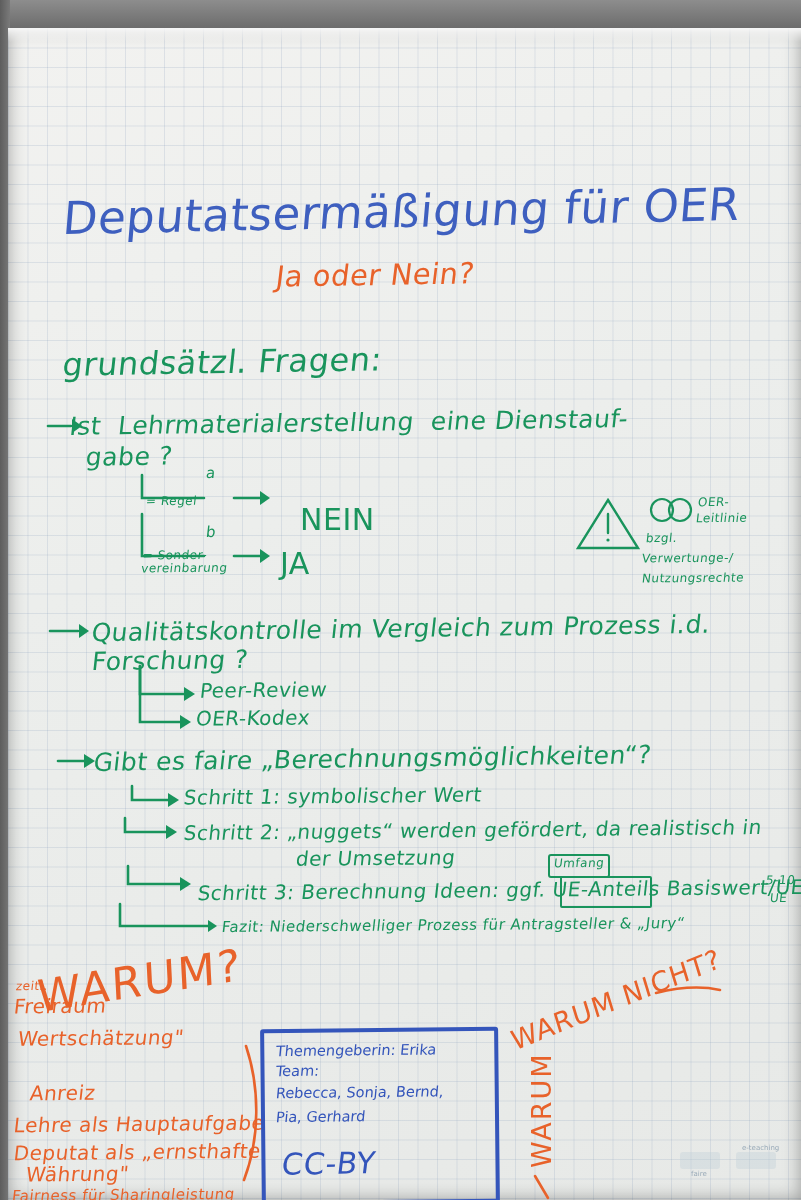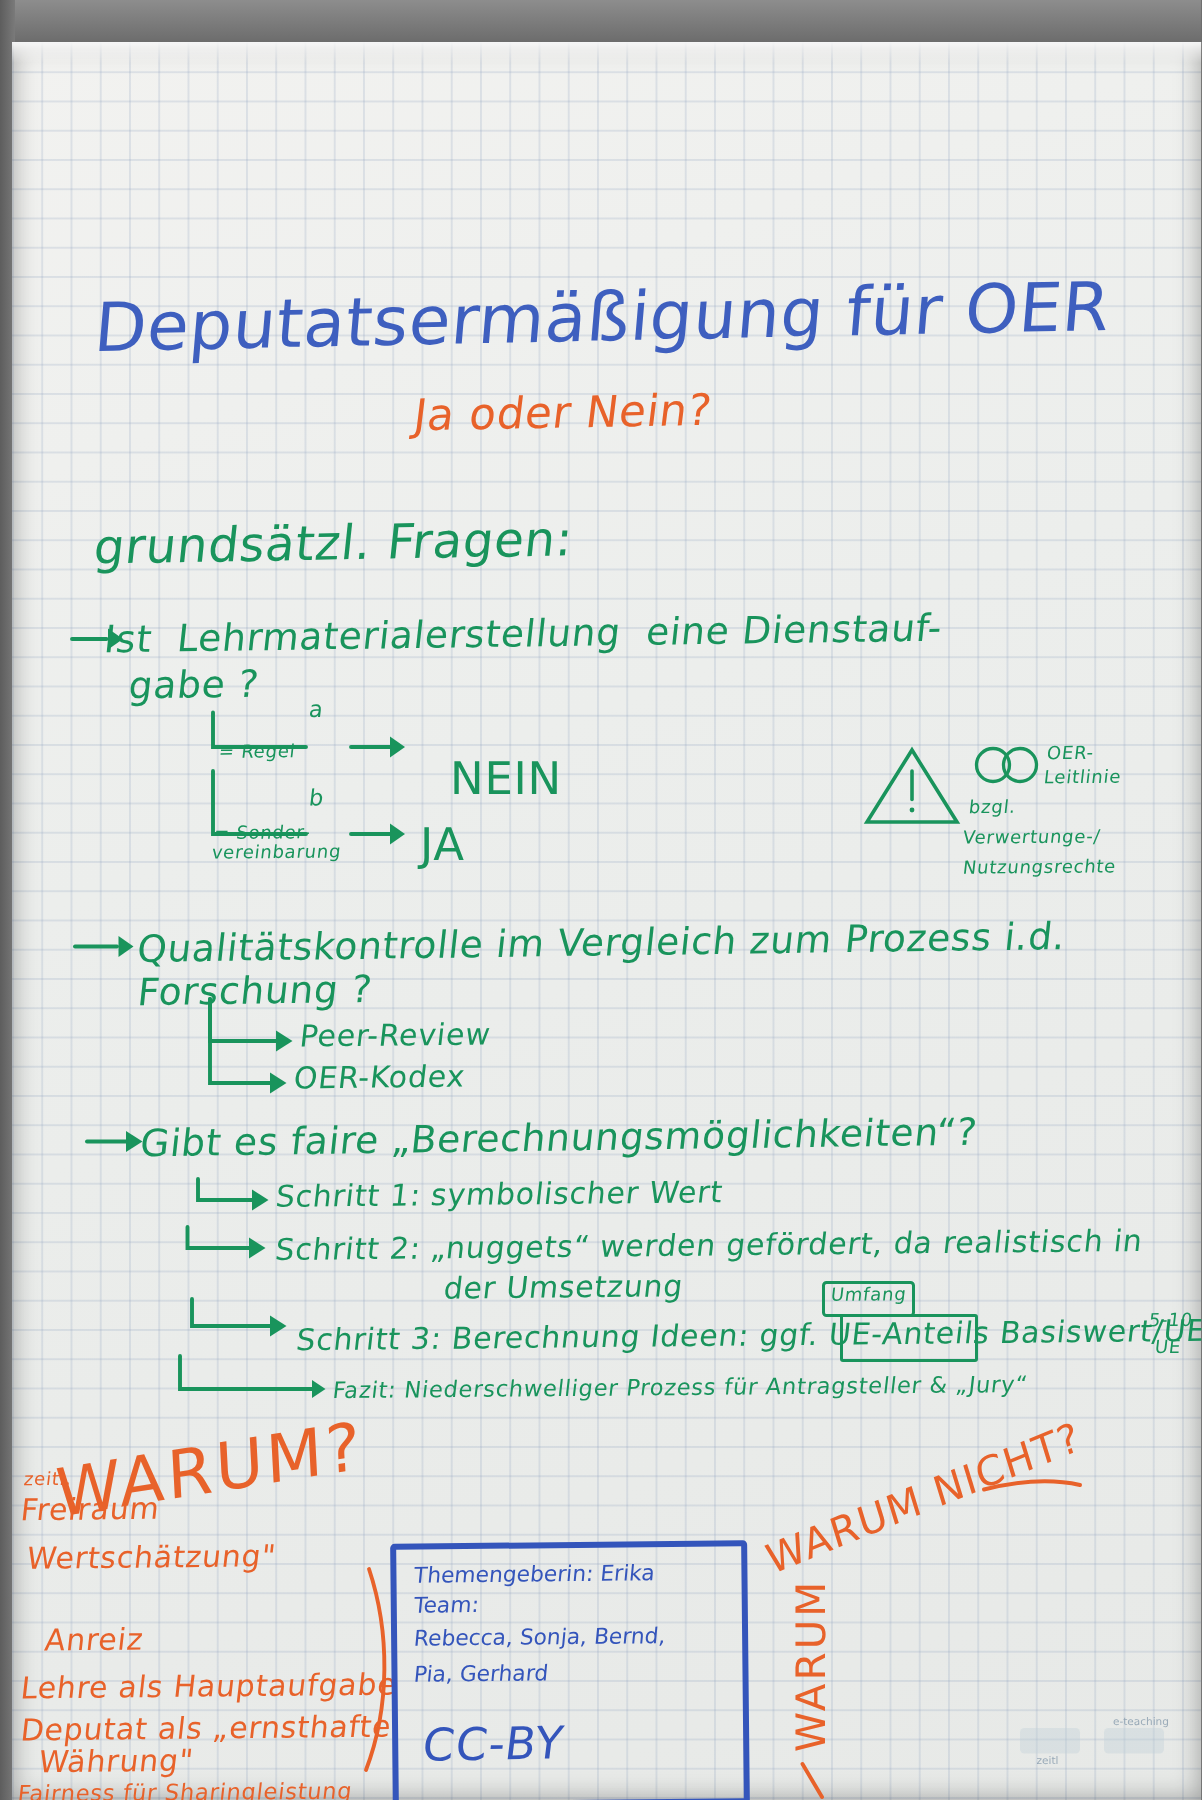--- a/index.html
+++ b/index.html
@@ -284,17 +284,17 @@
     <div class="hw vert" style="left:520px; top:1140px;">WARUM</div>
 
     <div class="teambox"></div>
     <div class="team-text" style="top:1012px;">Themengeberin: Erika</div>
     <div class="team-text" style="top:1032px;">Team:</div>
     <div class="team-text" style="top:1054px;">Rebecca, Sonja, Bernd,</div>
     <div class="team-text" style="top:1078px;">Pia, Gerhard</div>
     <div class="ccby">CC-BY</div>
 
     <div class="logo-box" style="left:672px; top:1124px;"></div>
-    <div class="logo" style="left:683px; top:1142px;">zeitl</div>
+    <div class="logo" style="left:683px; top:1142px;">faire</div>
     <div class="logo-box" style="left:728px; top:1124px;"></div>
     <div class="logo" style="left:734px; top:1116px;">e-teaching</div>
   </div>
 </div>
 
 </body></html>

